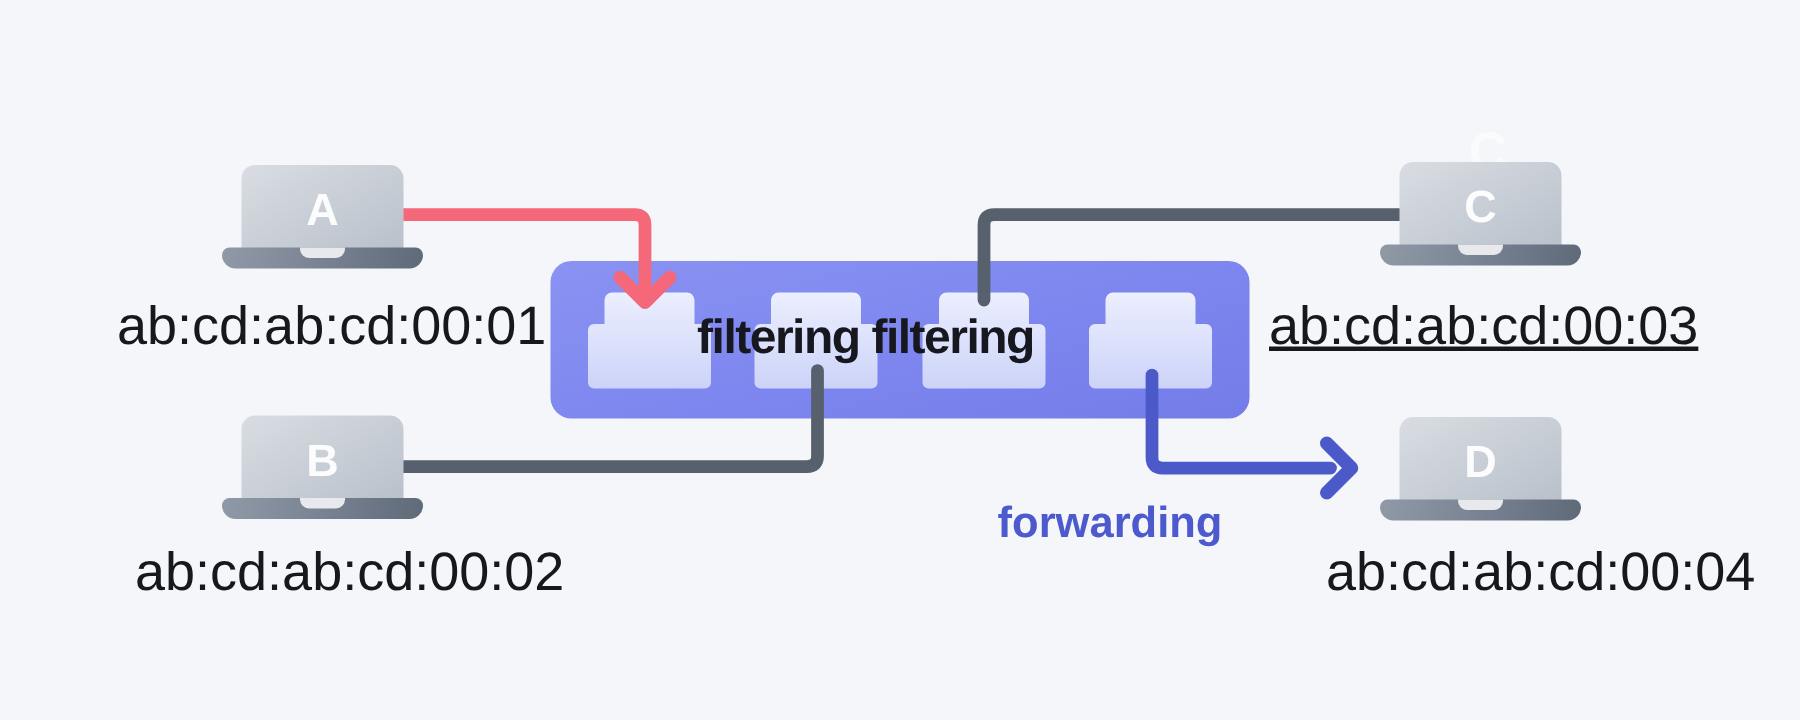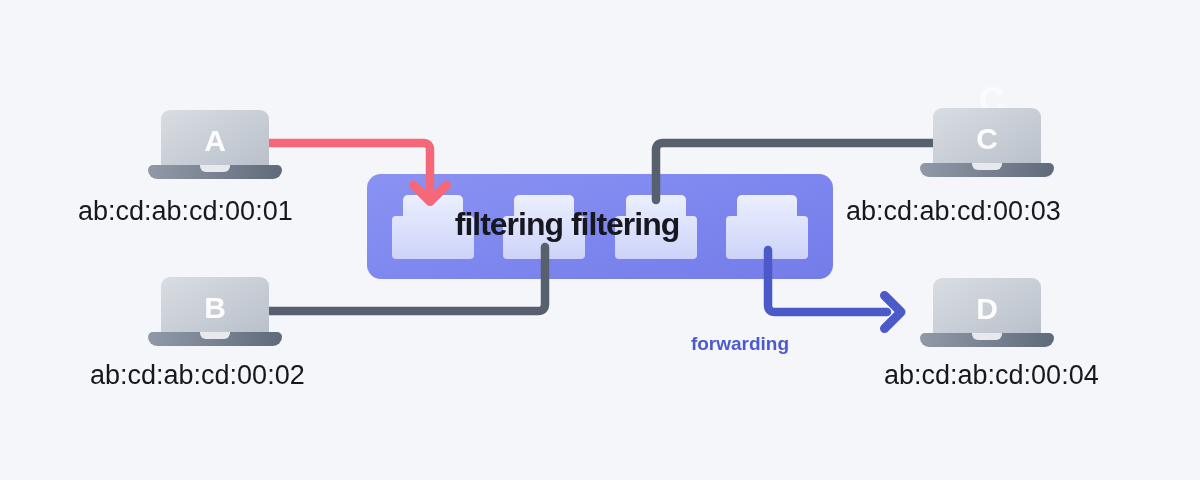--- a/index.html
+++ b/index.html
@@ -61,37 +61,37 @@
     position:absolute;left:962px;top:80px;width:60px;
     text-align:center;font-size:36px;font-weight:700;color:#fafbfd;
     z-index:2;
   }
 
   
   .wires{position:absolute;left:0;top:0;z-index:3;pointer-events:none;}
 
   
   .mac{
-    position:absolute;width:280px;text-align:left;
-    font-size:27px;font-weight:400;color:#16181d;letter-spacing:0px;
+    position:absolute;width:280px;text-align:right;
+    font-size:36px;font-weight:400;color:#16181d;letter-spacing:0px;
     z-index:6;
   }
   .mac-a{left:78px;top:196px;}
   .mac-b{left:90px;top:360px;}
-  .mac-c{left:846px;top:196px;}
+  .mac-c{left:846px;top:196px;text-decoration:underline;}
   .mac-d{left:884px;top:360px;}
 
   .filtering-label{
-    position:absolute;left:357px;top:206px;width:420px;text-align:center;
+    position:absolute;left:367px;top:206px;width:420px;text-align:center;
     font-size:32px;font-weight:700;letter-spacing:-1px;color:#16171f;
     z-index:4;
   }
   .forwarding-label{
     position:absolute;left:640px;top:333px;width:200px;text-align:center;
-    font-size:19px;font-weight:700;color:#4c5ace;
+    font-size:29px;font-weight:700;color:#4c5ace;
     z-index:4;
   }
 </style>
 </head>
 <body>
 
 <div class="switch">
   <div class="port port1">
     <div class="tab"></div>
     <div class="pbody"></div>

